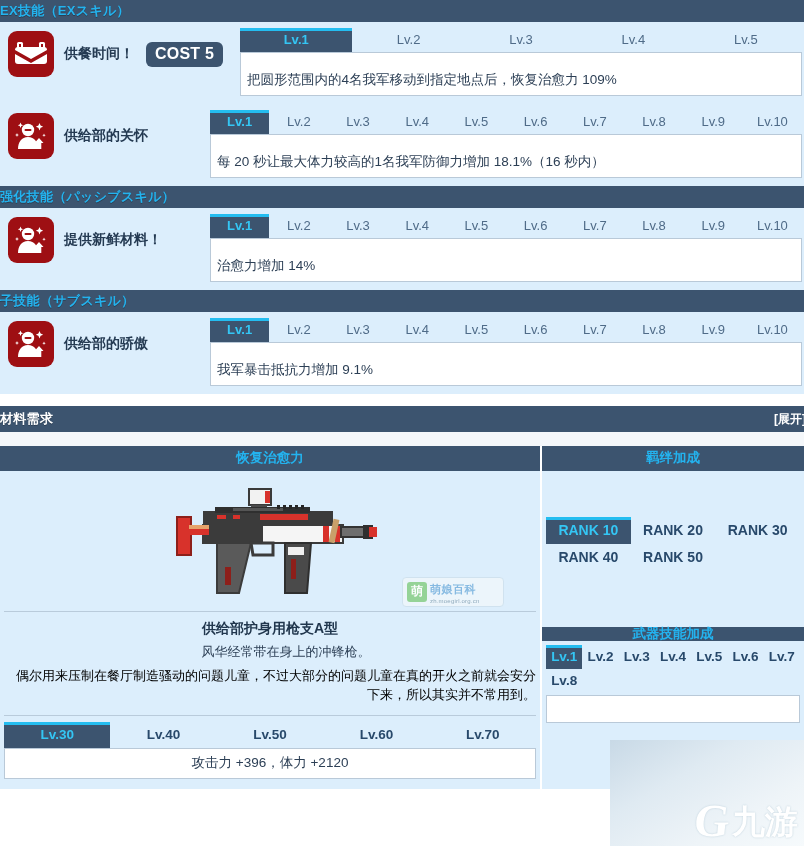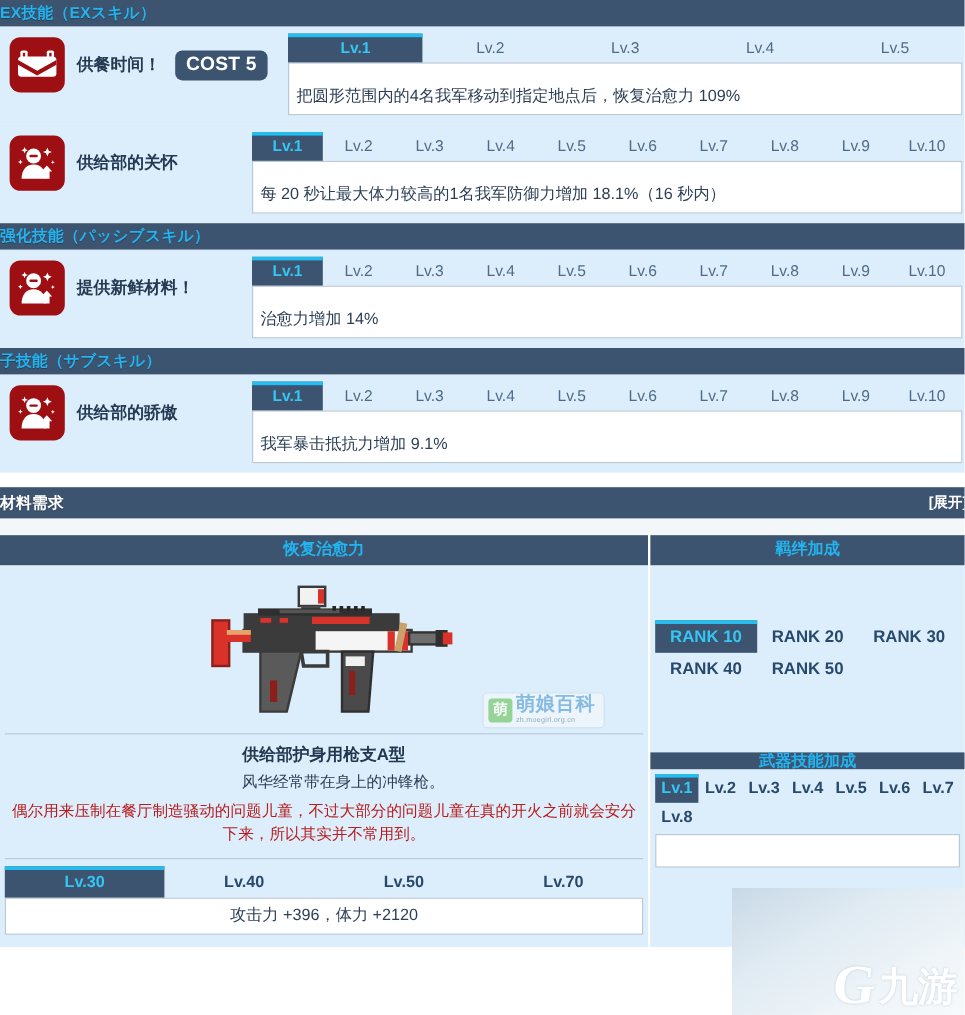--- a/index.html
+++ b/index.html
@@ -142,32 +142,32 @@
     display:flex;align-items:center;
     padding:0 4px;box-sizing:border-box;
     opacity:.92;
   }
   .wm .m1{
     width:20px;height:20px;background:#8fd18f;color:#fff;
     font-size:12px;font-weight:bold;display:flex;align-items:center;justify-content:center;
     border-radius:3px;flex:0 0 20px;
   }
   .wm .m2{margin-left:3px;line-height:1;}
-  .wm .m2 .a{font-size:16px;font-weight:bold;color:#7fb6e0;letter-spacing:.5px;}
+  .wm .m2 .a{font-size:11px;font-weight:bold;color:#7fb6e0;letter-spacing:.5px;}
   .wm .m2 .b{font-size:6px;color:#8aa6b8;letter-spacing:.2px;display:block;margin-top:2px;}
 
   .hr-l{height:1px;background:#b9cbdb;margin:0 4px;}
 
   .wpn-title{
     text-align:center;font-size:14px;font-weight:bold;color:#1f3consulta;
     color:#21374e;padding:8px 0 2px 0;
   }
   .wpn-sub{text-align:center;font-size:13px;color:#2c3f55;padding:3px 0 2px 0;margin-left:32px;}
   .wpn-desc{
-    text-align:center;font-size:13px;color:#b91c1c;line-height:1.5;
+    text-align:right;font-size:13px;color:#000000;line-height:1.5;
     padding:3px 4px 10px 4px;
   }
 
   .wpn-lv-wrap{padding:6px 4px 10px 4px;}
 
   .wlv-tabs{display:flex;}
   .wlv-tab{
     flex:1 1 0;text-align:center;font-size:13.5px;font-weight:bold;
     color:#28496b;padding:5px 0 6px 0;box-sizing:border-box;
   }
@@ -451,20 +451,21 @@
       <div class="wpn-sub">风华经常带在身上的冲锋枪。</div>
       <div class="wpn-desc">偶尔用来压制在餐厅制造骚动的问题儿童，不过大部分的问题儿童在真的开火之前就会安分下来，所以其实并不常用到。</div>
 
       <div class="hr-l"></div>
 
       <div class="wpn-lv-wrap">
         <div class="wlv-tabs">
           <div class="wlv-tab active">Lv.30</div>
           <div class="wlv-tab">Lv.40</div>
           <div class="wlv-tab">Lv.50</div>
+          <div class="wlv-tab">Lv.60</div>
           <div class="wlv-tab">Lv.70</div>
         </div>
         <div class="wlv-desc">攻击力 +396，体力 +2120</div>
       </div>
     </div>
 
     <div class="col-div"></div>
 
     <div class="col-r">
       <div class="col-head">

